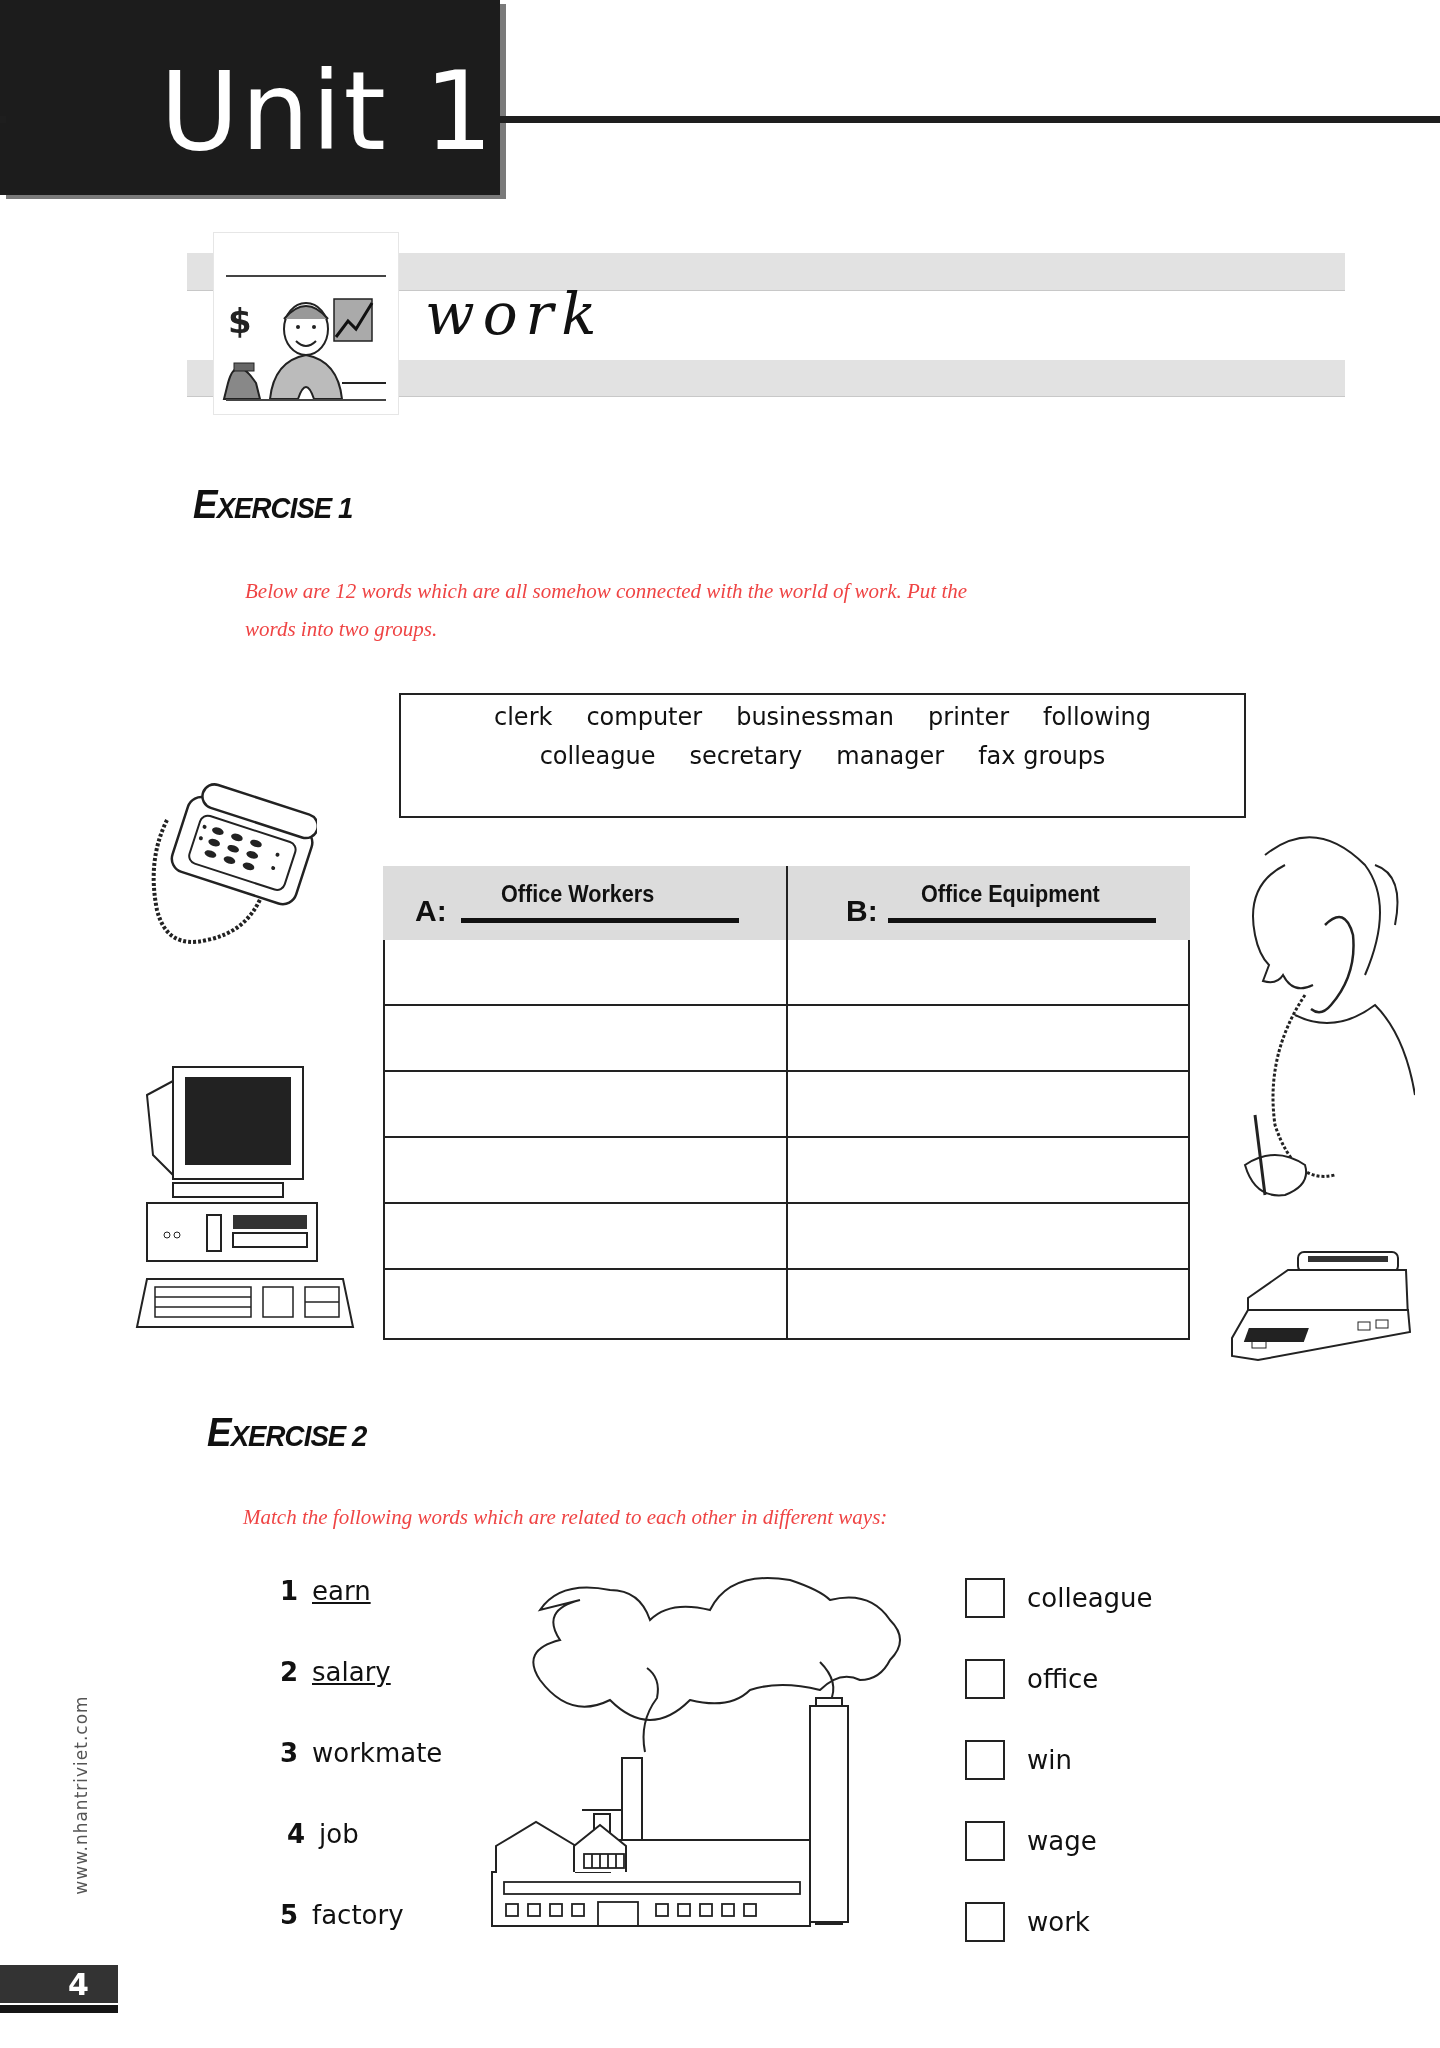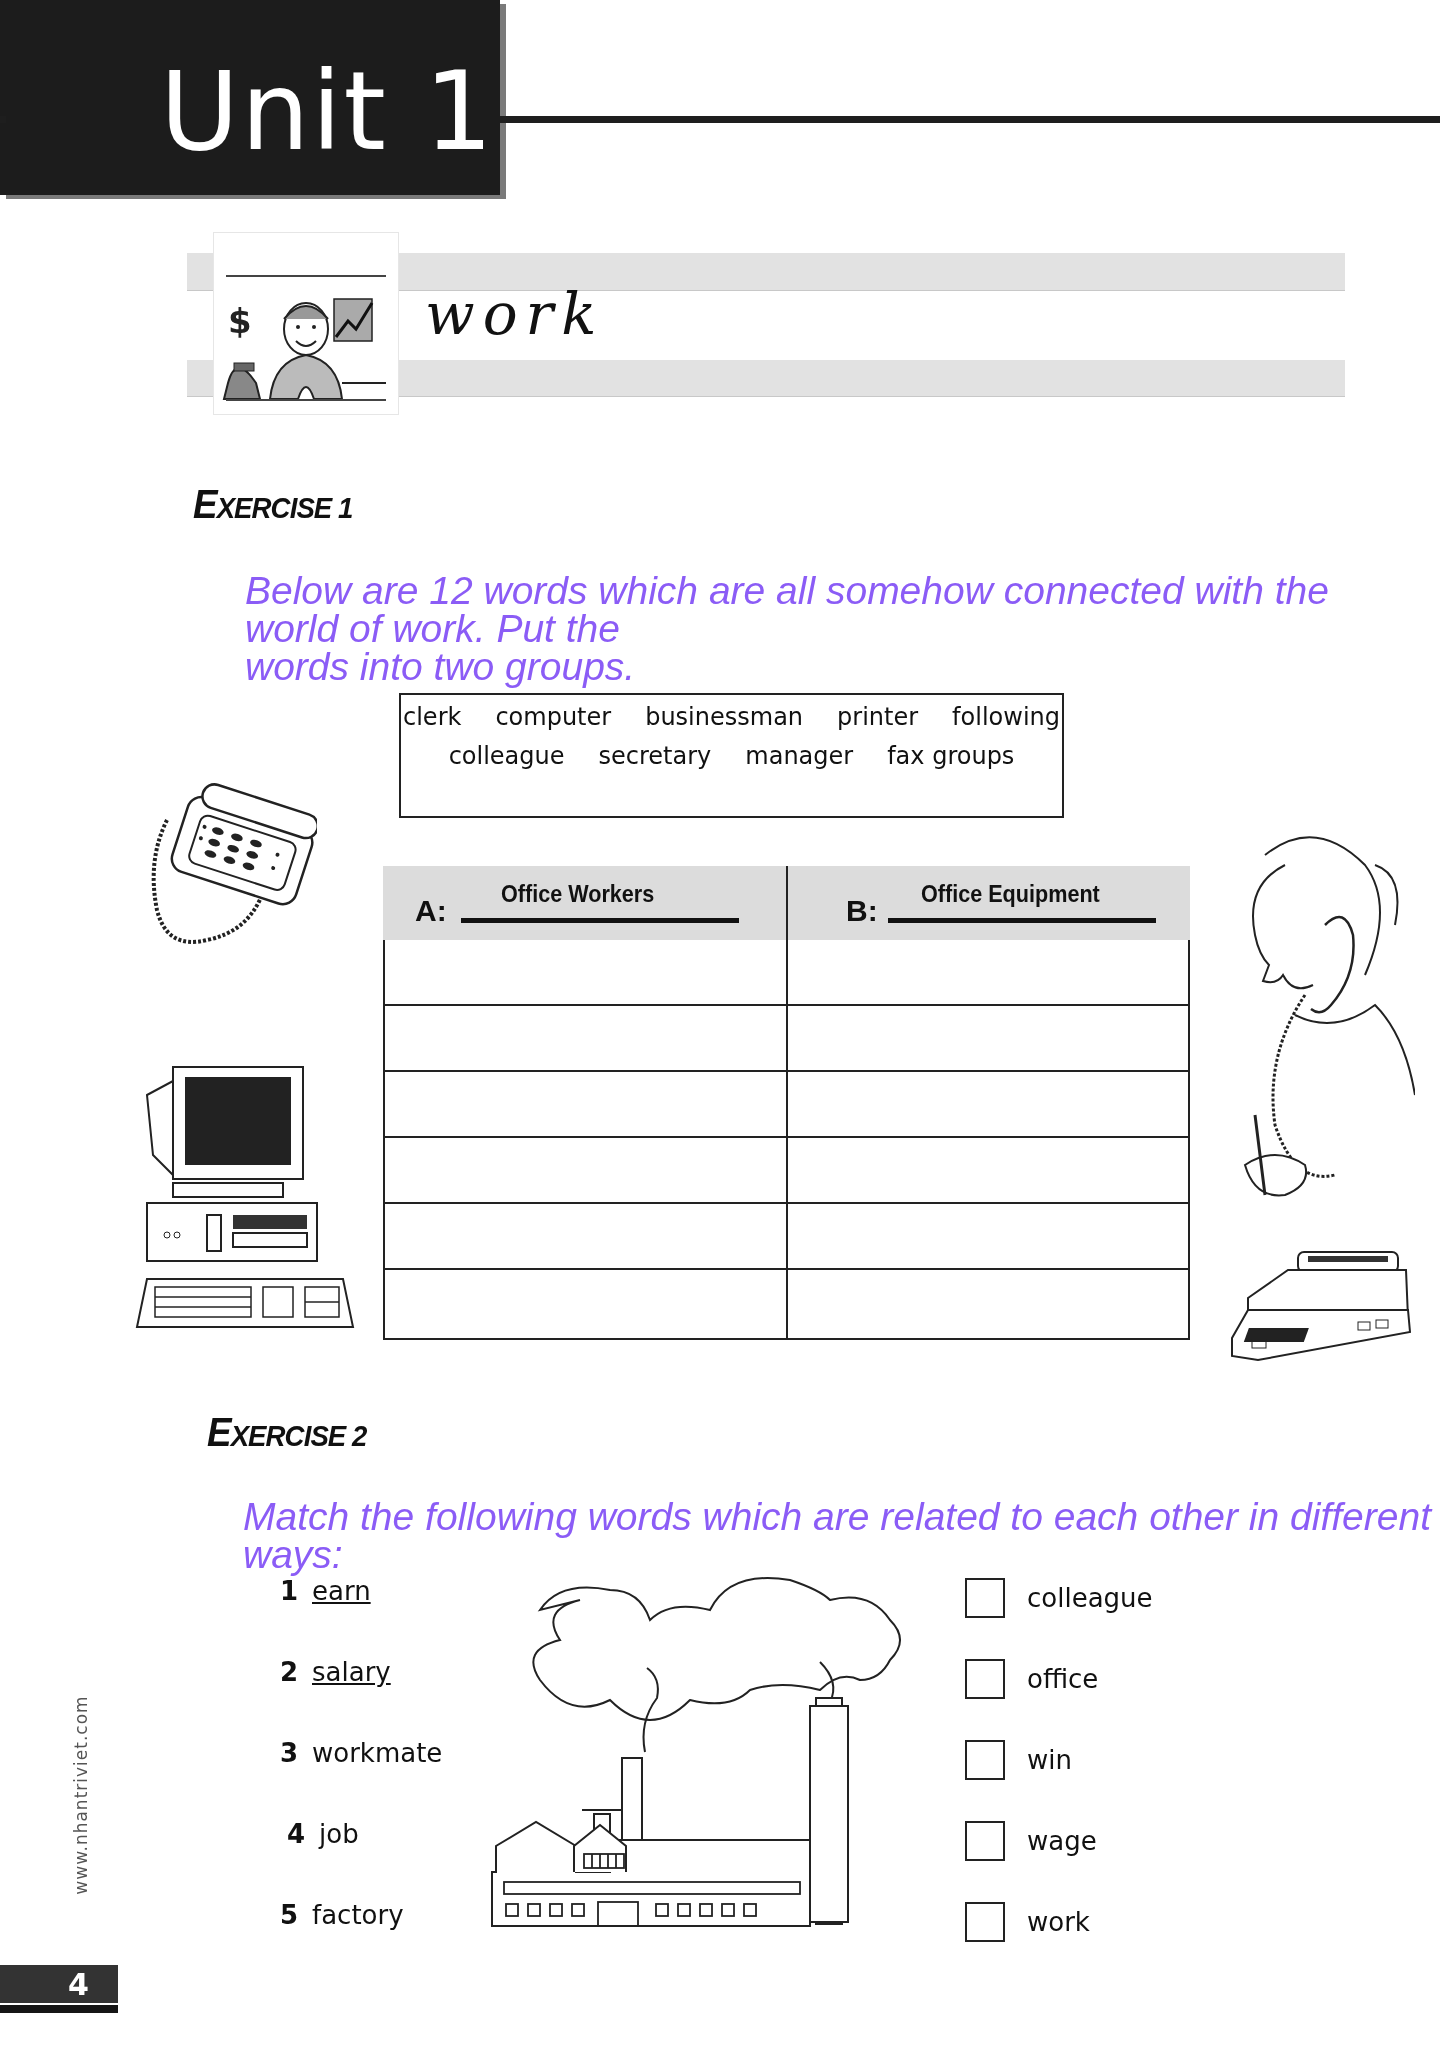--- a/index.html
+++ b/index.html
@@ -13,23 +13,23 @@
   
   .banner-bar{background:#e2e2e2;border-bottom:1px solid #c8c8c8;}
   .bar1{left:187px;top:253px;width:1158px;height:37px;}
   .bar2{left:187px;top:360px;width:1158px;height:36px;}
   .banner-pic{left:213px;top:232px;width:184px;height:181px;background:#fff;border:1px solid #e6e6e6;}
   .banner-pic .ln{position:absolute;left:12px;width:160px;height:2px;background:#444;}
   .banner-word{left:425px;top:280px;font-family:"DejaVu Serif",serif;font-style:italic;font-size:58px;letter-spacing:8px;color:#111;}
   
   .ex-title{font-family:"Liberation Sans",sans-serif;font-weight:bold;font-style:italic;font-size:40px;letter-spacing:-1px;color:#111;transform:scaleX(0.92);transform-origin:left;}
   .ex-title .sc{font-size:30px;}
-  .instr{font-family:Liberation Sans, sans-serif;font-style:italic;font-size:39px;line-height:38px;color:#8b5cf6;}
-  
-  .word-box{left:399px;top:693px;width:665px;height:125px;border:2px solid #222;box-sizing:border-box;}
+  .instr{font-family:Liberation Serif, serif;font-style:italic;font-size:21px;line-height:38px;color:#ef4444;}
+  
+  .word-box{left:399px;top:693px;width:847px;height:125px;border:2px solid #222;box-sizing:border-box;}
   .word-row{position:absolute;left:0;width:100%;display:flex;justify-content:center;gap:34px;font-family:"DejaVu Sans",sans-serif;font-size:24px;color:#111;}
   
   .tbl{left:383px;top:866px;width:807px;height:474px;box-sizing:border-box;}
   .tbl-head{position:absolute;left:0;top:0;width:807px;height:74px;background:#dcdcdc;}
   .tbl-head .lbl{position:absolute;font-family:"Liberation Sans",sans-serif;font-weight:bold;font-size:30px;top:28px;}
   .tbl-head .cap{position:absolute;font-family:"Liberation Sans",sans-serif;font-weight:bold;font-size:24px;top:14px;transform:scaleX(0.9);transform-origin:left;}
   .tbl-head .uline{position:absolute;top:52px;height:5px;background:#111;}
   .tbl-body{position:absolute;left:0;top:74px;width:807px;height:400px;border:2px solid #222;border-top:none;box-sizing:border-box;}
   .tbl-vline{position:absolute;left:403px;top:0;width:2px;height:474px;background:#222;}
   .tbl-row{position:absolute;left:0;width:100%;height:66px;border-bottom:2px solid #222;box-sizing:border-box;}

